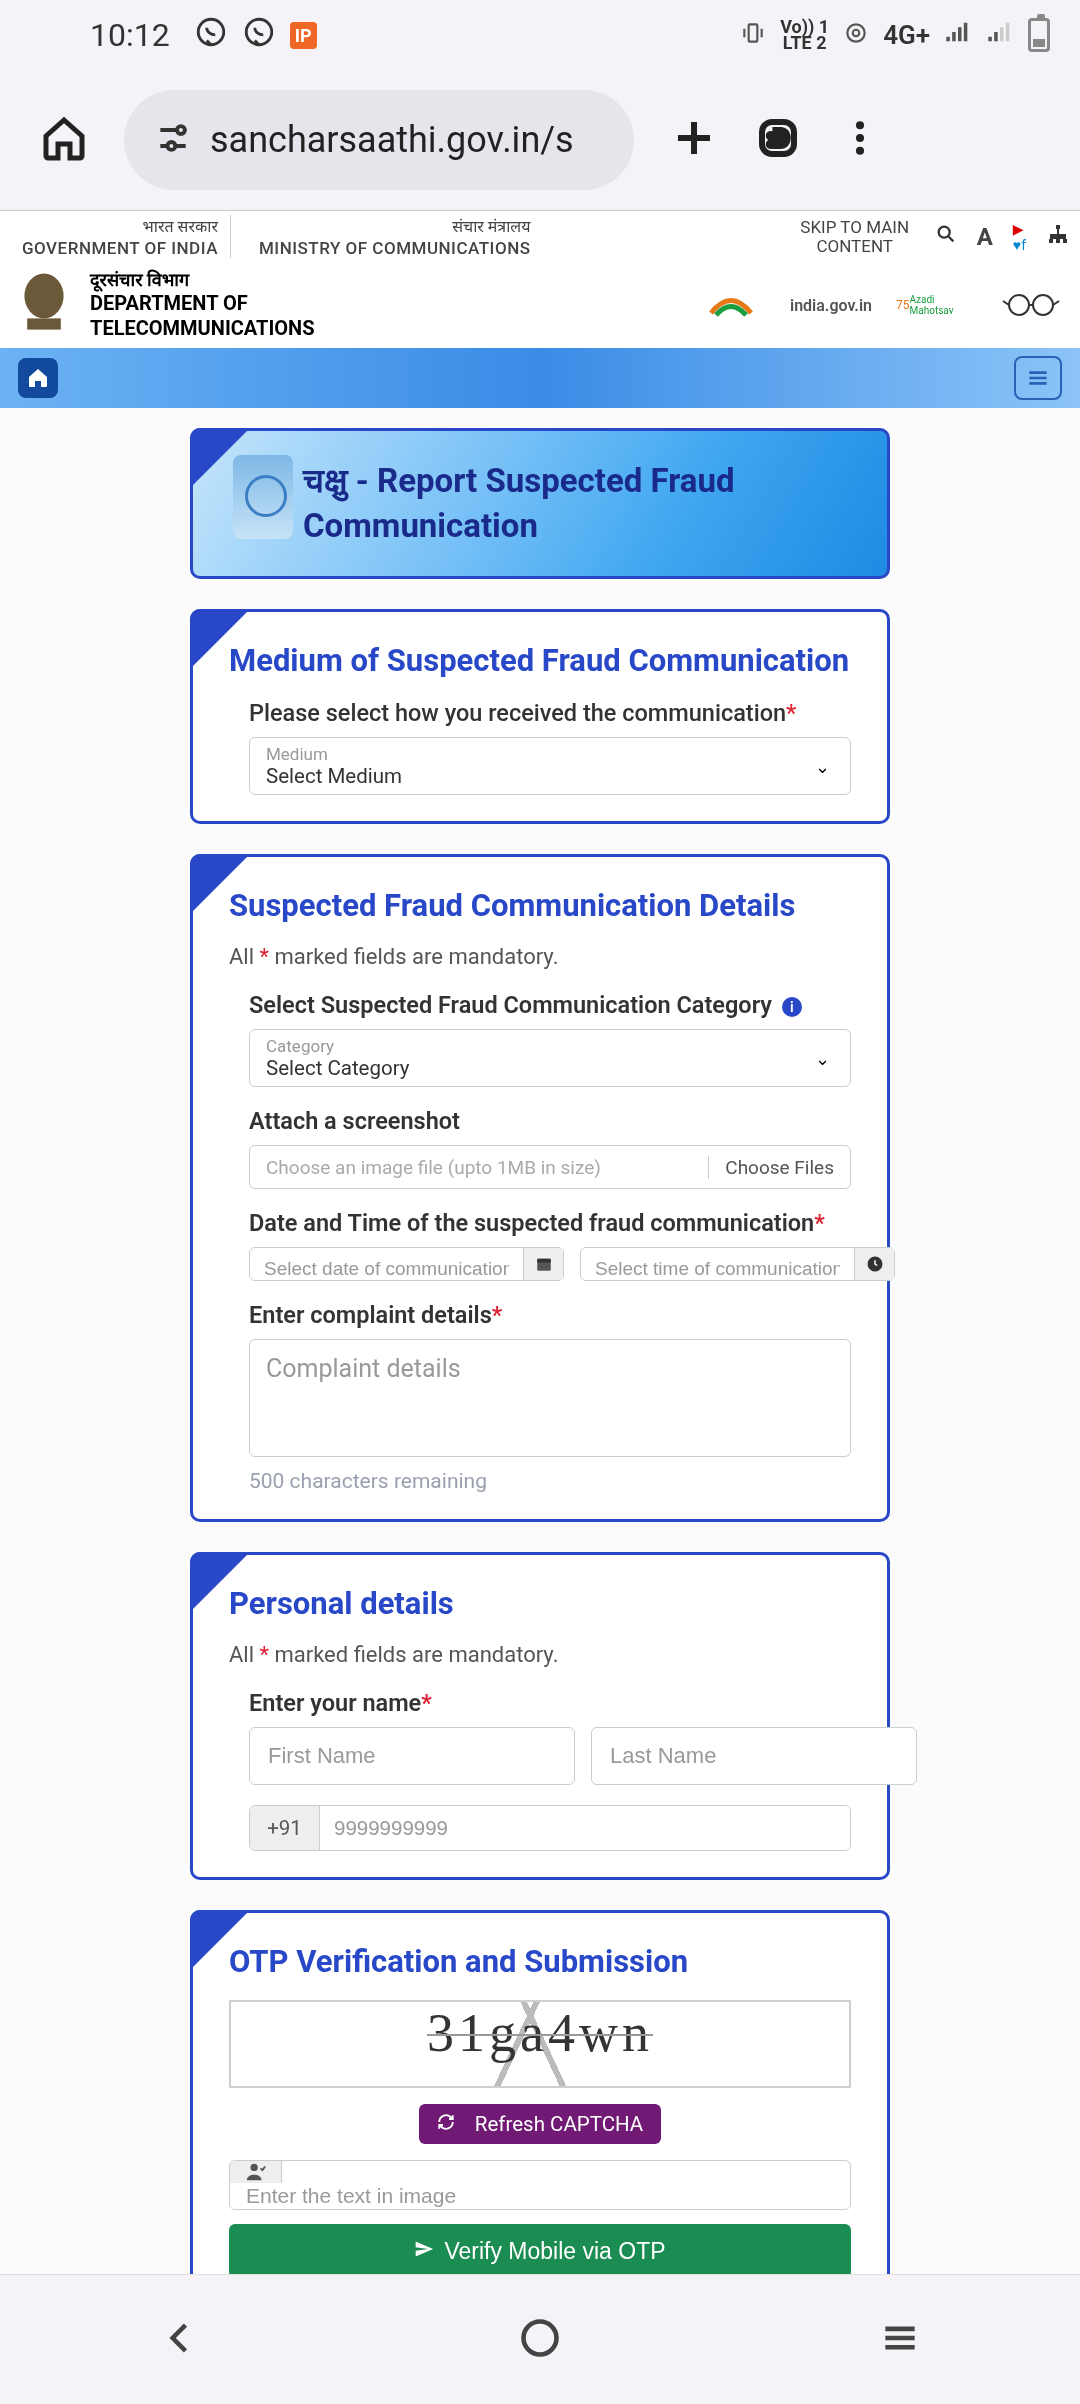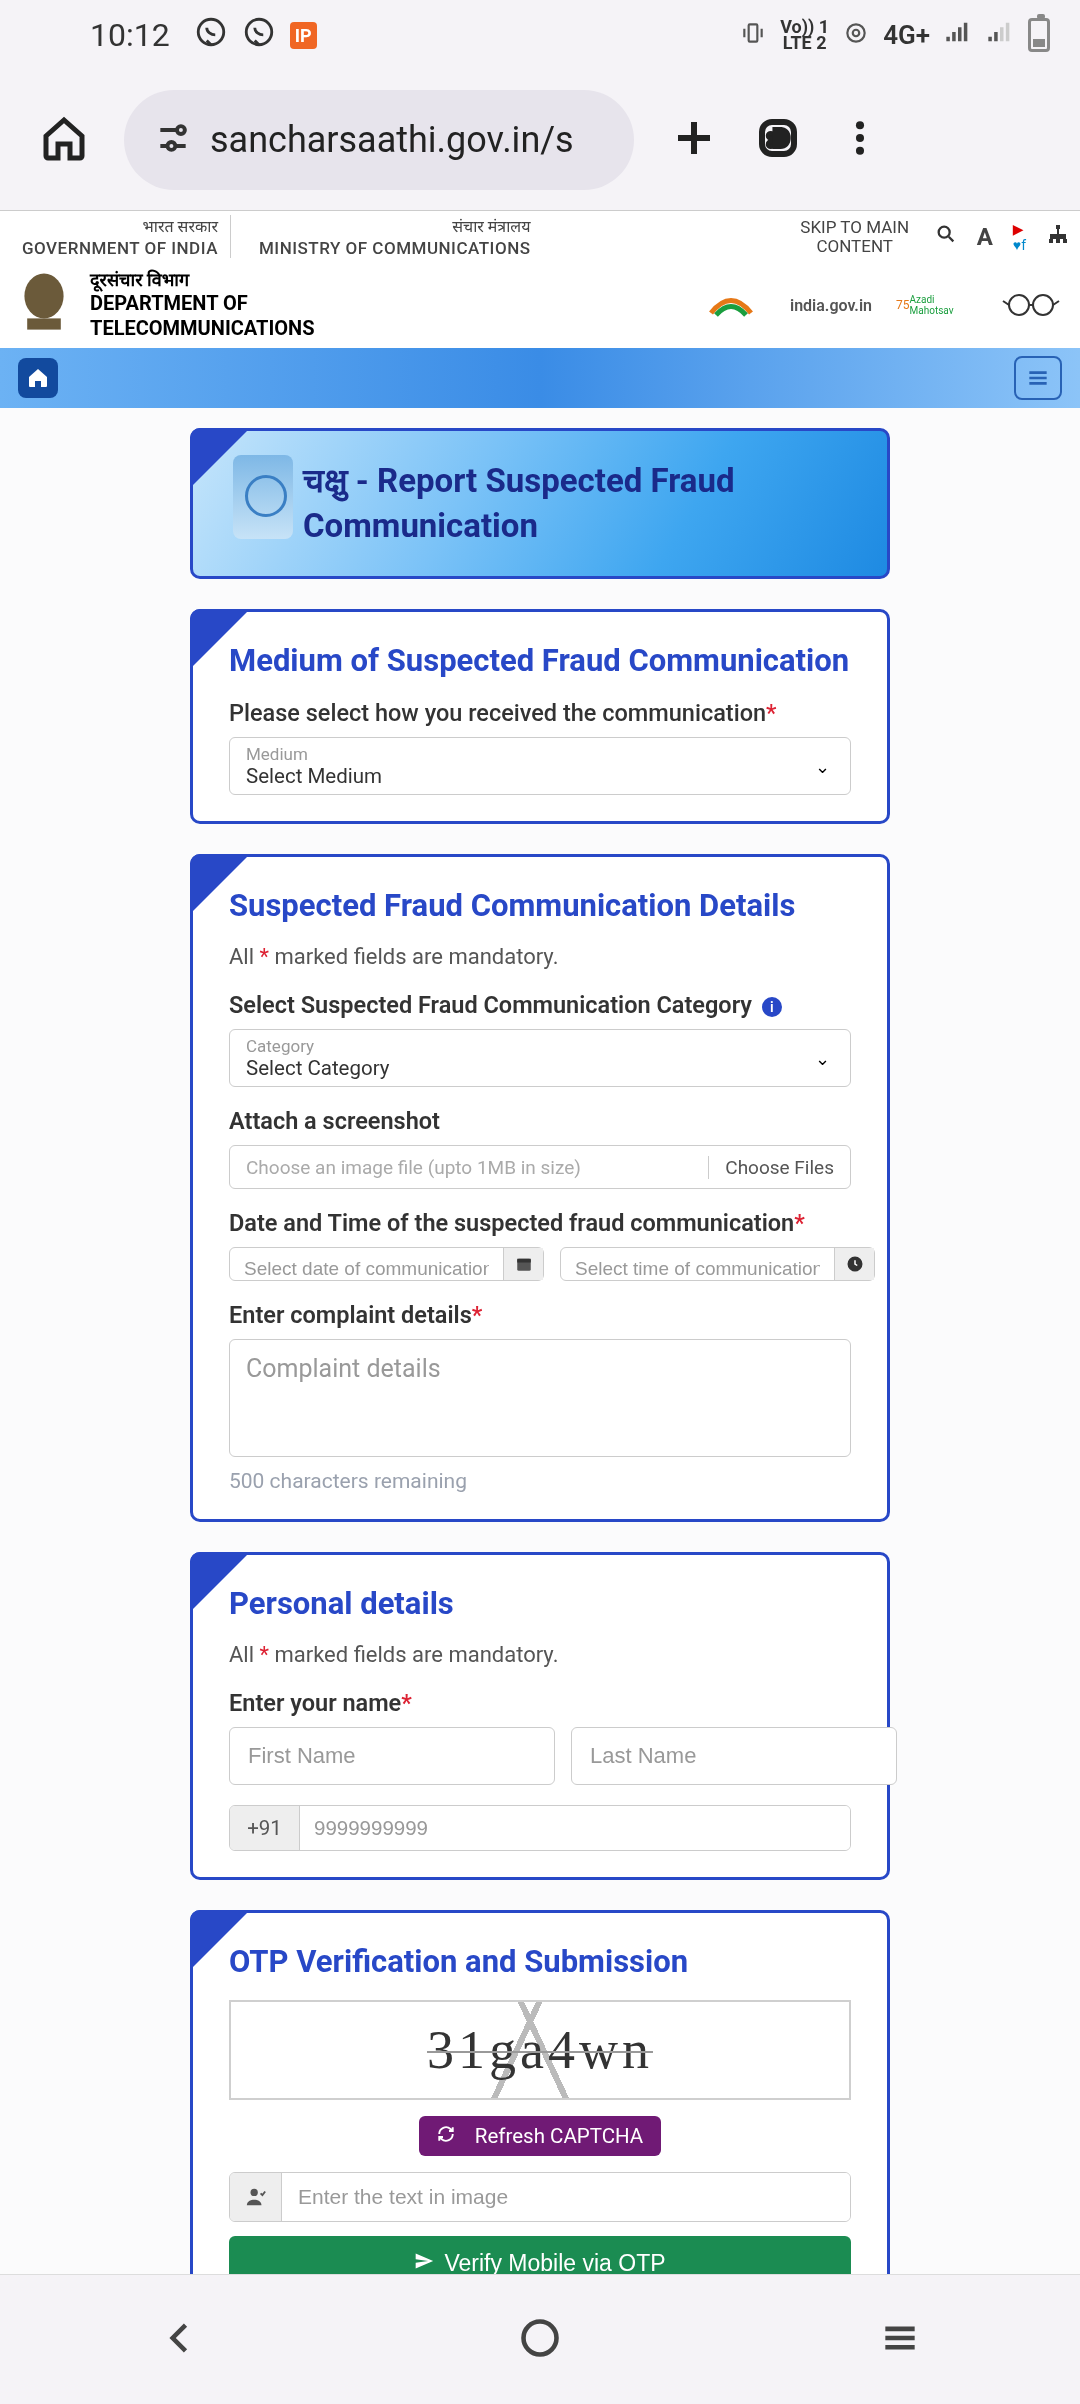--- a/index.html
+++ b/index.html
@@ -166,54 +166,54 @@
 
   .name-row { display:flex; gap:16px; }
   .name-row input { flex:1; height:58px; border:1px solid #ccc; border-radius:6px; padding:0 18px; font-size:22px; }
 
   .phone-row { display:flex; border:1px solid #ccc; border-radius:6px; height:46px; overflow:hidden; }
   .phone-prefix { width:70px; background:#eee; display:flex; align-items:center; justify-content:center; font-size:20.5px; color:#555; border-right:1px solid #ccc; }
   .phone-row input { flex:1; border:none; padding:0 14px; font-size:20.5px; }
 
   .captcha-box {
     border: 2px solid #cfcfcf;
-    height: 100px;
-    display:flex; align-items:center; justify-content:center;
+    height: 88px;
+    display:flex; align-items:flex-start; justify-content:center;
     font-family: "Comic Sans MS", cursive;
     font-size: 54px;
     letter-spacing: 4px;
     color:#333;
     background: linear-gradient(115deg, transparent 46%, #bbb 46%, #bbb 47%, transparent 47%),
                 linear-gradient(65deg, transparent 50%, #bbb 50%, #bbb 51%, transparent 51%);
   }
   .refresh-btn {
     margin: 16px auto 16px;
     display:flex; align-items:center; justify-content:center;
     background:#701a75; color:#fff; font-size:20.5px;
     padding:8px 18px; border-radius:6px; gap:20px; width:fit-content;
   }
-  .captcha-input-row { display:flex; border:1px solid #ccc; border-radius:6px; height:50px; overflow:hidden; margin-bottom:14px; }
+  .captcha-input-row { display:flex; border:1px solid #ccc; border-radius:6px; height:50px; overflow:hidden; margin-bottom:14px;flex-direction:column; }
   .captcha-icon { width:52px; background:#eee; display:flex; align-items:center; justify-content:center; font-size:22px; border-right:1px solid #ccc; }
   .captcha-input-row input { flex:1; border:none; padding:0 16px; font-size:21px; }
   .verify-btn {
     width:100%; height:54px; background:#1b8c52; color:#fff; border:none;
     border-radius:6px; font-size:23px; display:flex; align-items:center; justify-content:center; gap:10px;
   }
 
   
   .nav-bar {
     position: absolute;
     bottom: 0; left:0; right:0;
     height: 130px;
     background: #f5f3f7;
     display:flex; align-items:center; justify-content:space-around;
     border-top:1px solid #ddd;
   }
   .nav-icon { width:44px; height:44px; }
-  .field-group { margin-bottom: 20px; }
+  .field-group { margin-bottom: 20px; margin-left: 20px; }
   .field-group:last-child { margin-bottom: 0; }
   ::placeholder { color:#999; }
 </style>
 </head>
 <body>
 
 <div class="status-bar">
   <div class="status-left">
     <span class="clock">10:12</span>
     <span>

